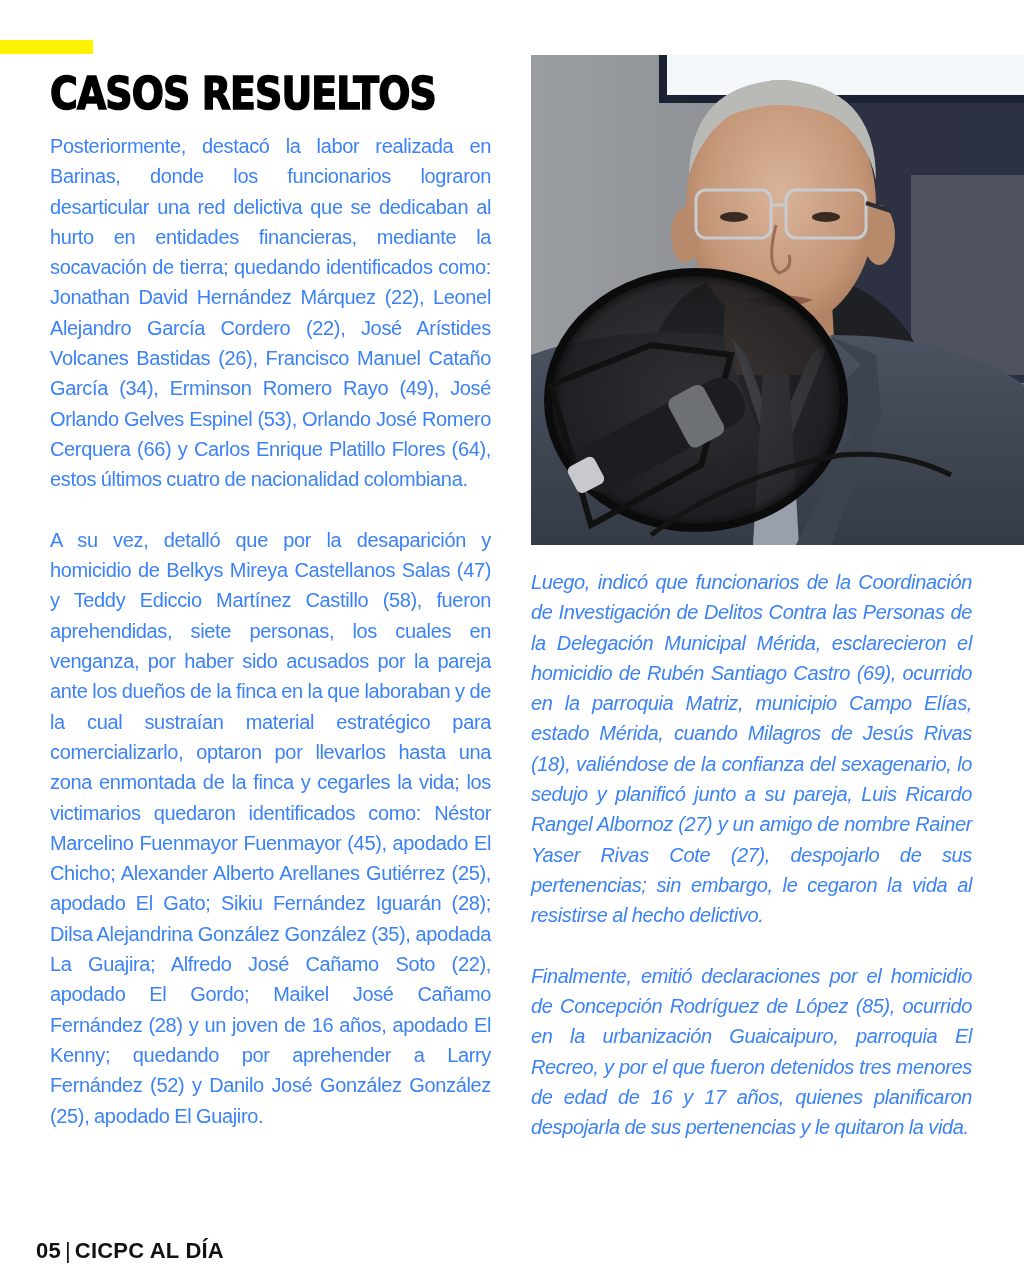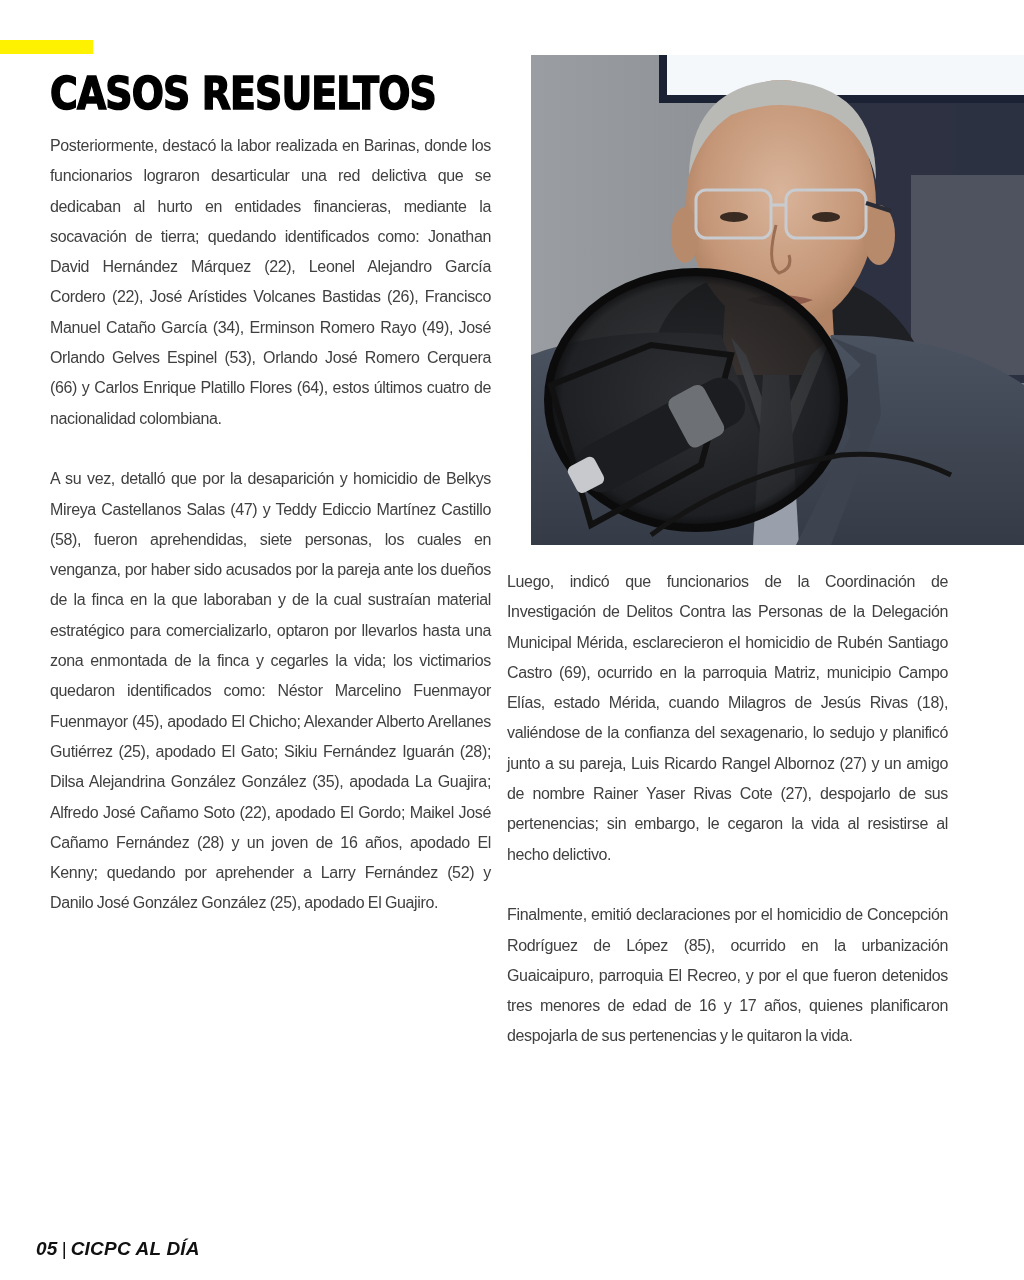--- a/index.html
+++ b/index.html
@@ -35,60 +35,60 @@
       letter-spacing: -1px;
       color: #000000;
       transform: scaleX(0.86);
       transform-origin: left center;
       -webkit-text-stroke: 1.5px #000;
       white-space: nowrap;
     }
     .col {
       position: absolute;
       width: 441px;
-      font-size: 16px;
+      font-size: 20px;
       line-height: 30.3px;
       text-align: justify;
       letter-spacing: -0.35px;
       word-spacing: -0.5px;
-      color: #404040;
+      color: #3b82f6;
     }
     .col p {
       margin: 0 0 30.3px 0;
     }
     .col p:last-child { margin-bottom: 16px; }
     .col-left {
       left: 50px;
       top: 131px;
     }
     .col-right {
-      left: 507px;
+      left: 531px;
       top: 567px;
+      font-style: italic;
     }
     .photo {
       position: absolute;
       left: 531px;
       top: 55px;
       width: 493px;
       height: 490px;
       overflow: hidden;
       background: #8d9196;
     }
     .photo svg { display: block; }
     .footer {
       position: absolute;
       left: 36px;
       top: 1238px;
       font-family: "Liberation Sans", sans-serif;
       font-weight: 700;
-      font-size: 19px;
+      font-size: 22px;
       color: #111111;
       letter-spacing: 0.2px;
       white-space: nowrap;
-      font-style: italic;
     }
     .footer .sep { font-weight: 400; margin: 0 4px; }
   </style>
 </head>
 <body>
 
 <div class="accent-bar"></div>
 
 <h1 class="title">CASOS RESUELTOS</h1>
 

